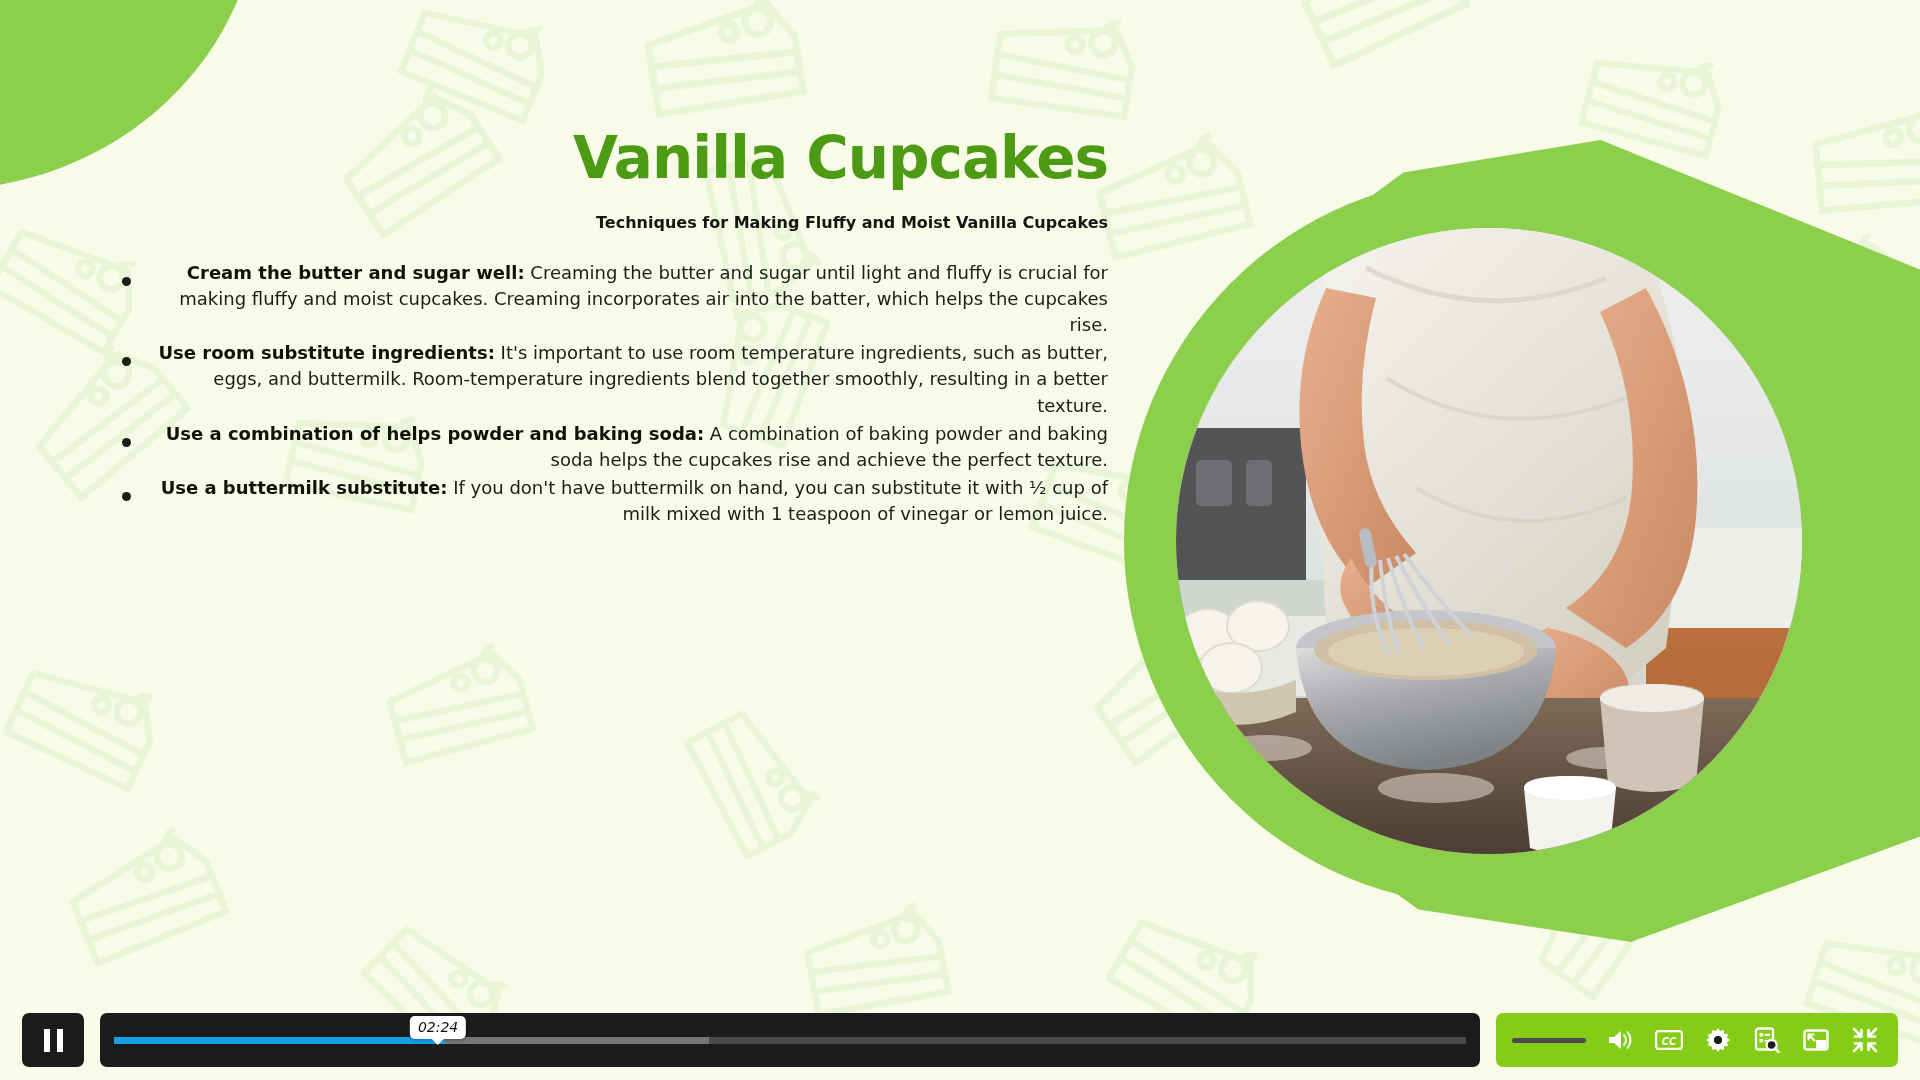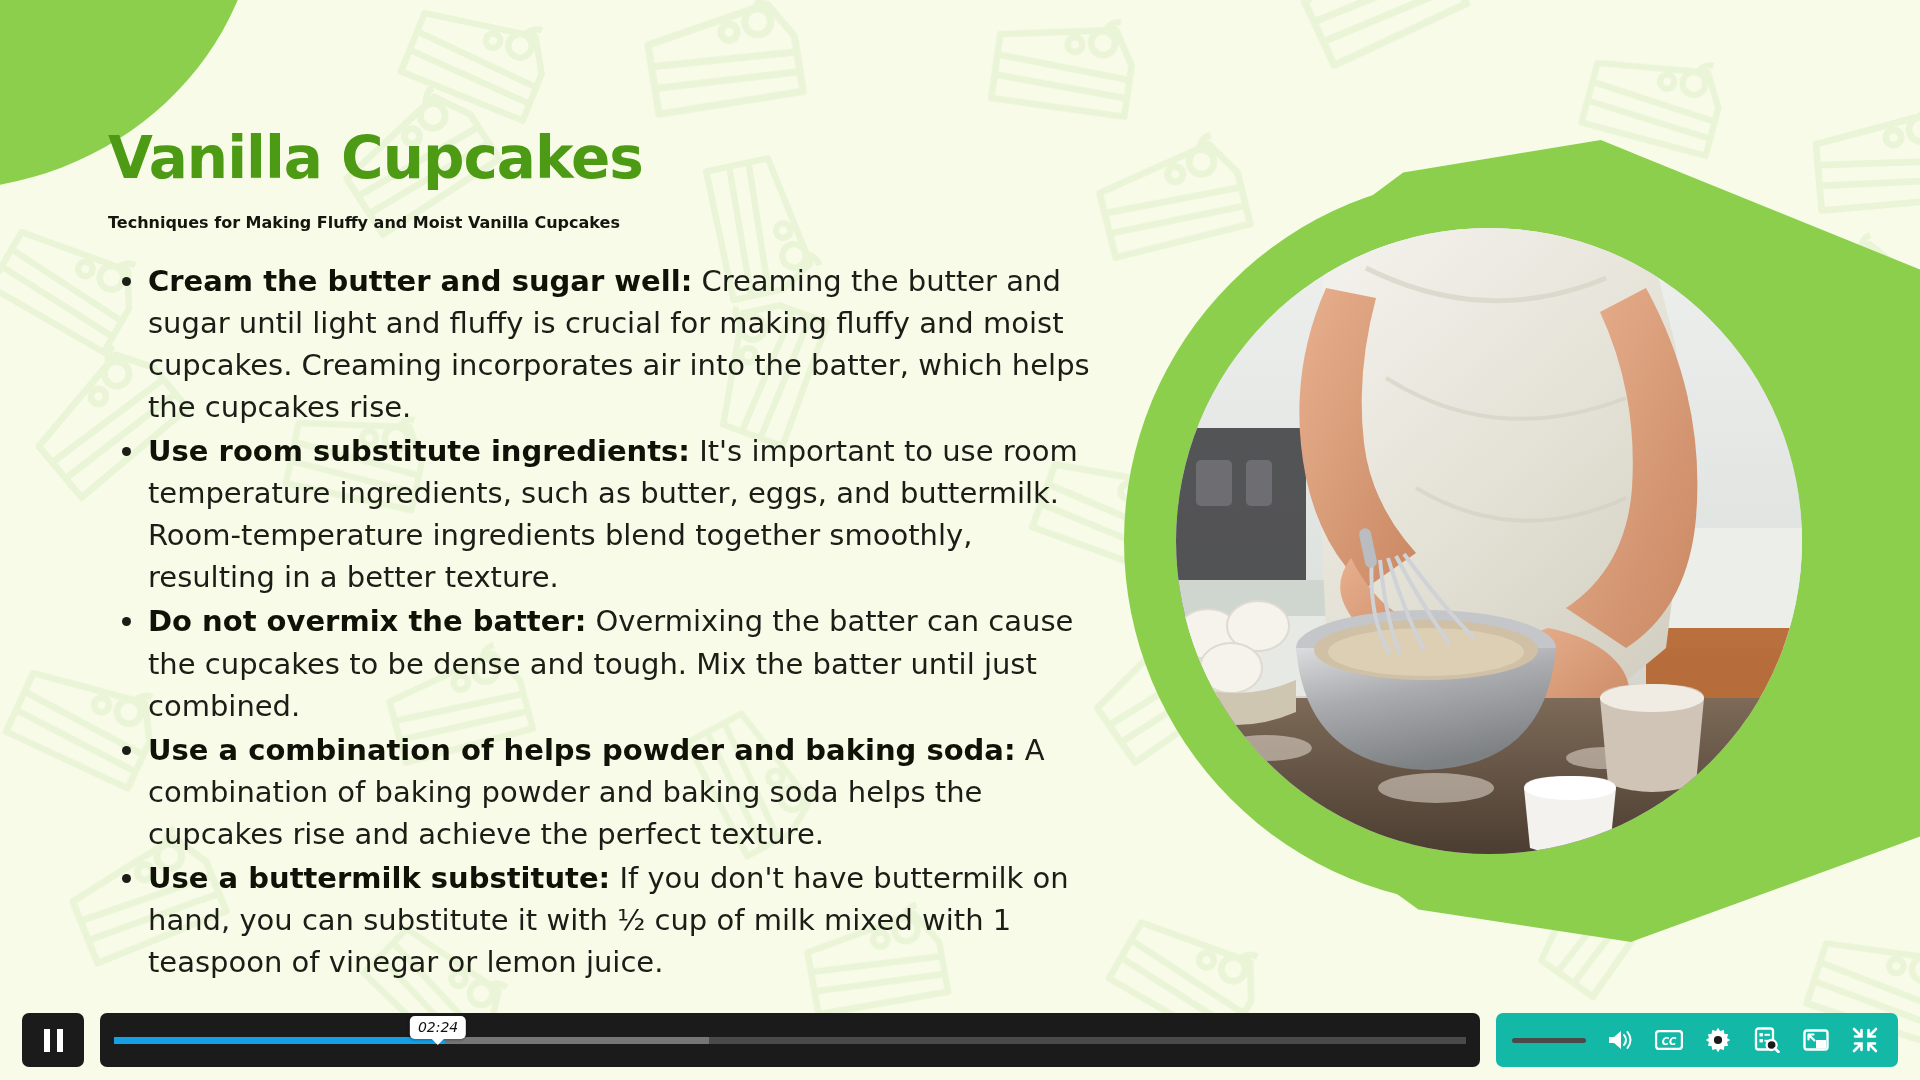--- a/index.html
+++ b/index.html
@@ -71,20 +71,21 @@
     background: #cfd3cd;
   }
   .photo-disc svg { display: block; width: 100%; height: 100%; }
 
   
   .content {
     position: absolute;
     left: 108px;
     top: 128px;
     width: 1000px;
+    text-align: right;
   }
 
   .slide-title {
     font-family: "DejaVu Sans", sans-serif;
     font-size: 58px;
     font-weight: bold;
     color: #4d9a14;
     letter-spacing: -1px;
     line-height: 1.05;
     margin-bottom: 24px;
@@ -100,21 +101,21 @@
   }
 
   .bullets {
     list-style: none;
     margin: 0;
     padding: 0;
   }
   .bullets li {
     position: relative;
     padding-left: 40px;
-    font-size: 29px;
+    font-size: 18px;
     line-height: 1.45;
     color: #1b1d16;
     margin-bottom: 2px;
   }
   .bullets li::before {
     content: "";
     position: absolute;
     left: 14px;
     top: 17px;
     width: 9px;
@@ -237,21 +238,21 @@
     bottom: -6px;
     transform: translateX(-50%);
     border-left: 7px solid transparent;
     border-right: 7px solid transparent;
     border-top: 7px solid #ffffff;
   }
 
   .right-controls {
     flex: 0 0 auto;
     height: 54px;
-    background: #14b8a6;
+    background: #84cc16;
     border-radius: 7px;
     display: flex;
     align-items: center;
     gap: 19px;
     padding: 0 18px 0 16px;
   }
   .vol-track {
     width: 74px;
     height: 5px;
     background: #4a4a4a;
@@ -419,23 +420,20 @@
     <div class="slide-title">Vanilla Cupcakes</div>
     <div class="slide-subtitle">Techniques for Making Fluffy and Moist Vanilla Cupcakes</div>
     <ul class="bullets">
       <li>
         <span class="lead">Cream the butter and sugar well:</span><span> Creaming the butter and sugar until light and fluffy is crucial for making fluffy and moist cupcakes. Creaming incorporates air into the batter, which helps the cupcakes rise.</span>
       </li>
       <li>
         <span class="lead">Use room substitute ingredients:</span><span> It's important to use room temperature ingredients, such as butter, eggs, and buttermilk. Room-temperature ingredients blend together smoothly, resulting in a better texture.</span>
       </li>
       <li>
-        <span class="lead">Do not overmix the batter:</span><span> Overmixing the batter can cause the cupcakes to be dense and tough. Mix the batter until just combined.</span>
-      </li>
-      <li>
         <span class="lead">Use a combination of helps powder and baking soda:</span><span> A combination of baking powder and baking soda helps the cupcakes rise and achieve the perfect texture.</span>
       </li>
       <li>
         <span class="lead">Use a buttermilk substitute:</span><span> If you don't have buttermilk on hand, you can substitute it with ½ cup of milk mixed with 1 teaspoon of vinegar or lemon juice.</span>
       </li>
     </ul>
   </div>
 
   <div class="continue-text">CONTINUE.....</div>
 

